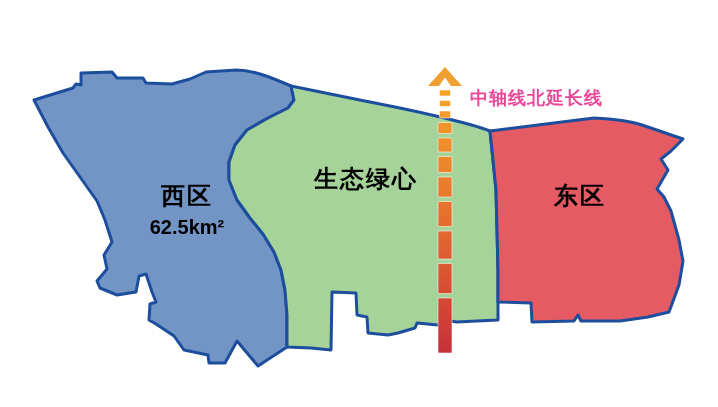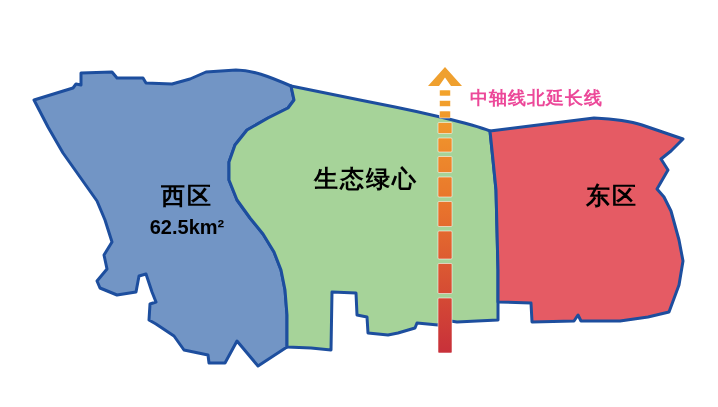--- a/index.html
+++ b/index.html
@@ -17,21 +17,21 @@
   }
   .region-name { font-size:24px; line-height:29px; letter-spacing:2px; }
   .region-area { font-size:20px; line-height:34px; letter-spacing:0; }
   .axis-label {
     position:absolute; left:470px; top:86px;
     font-size:18px; font-weight:bold; color:#ec4899;
     letter-spacing:1px; white-space:nowrap;
   }
   .pos-west  { left:187px; top:181px; }
   .pos-green { left:366px; top:164px; }
-  .pos-east  { left:612px; top:181px; }
+  .pos-east  { left:580px; top:181px; }
 </style>
 </head>
 <body>
 
 <div class="stage">
 
   <svg class="map" width="718" height="407" viewBox="0 0 718 407">
     <defs>
       <linearGradient id="axisGrad" gradientUnits="userSpaceOnUse" x1="445" y1="90" x2="445" y2="353">
         <stop offset="0" stop-color="#f3a42c"></stop>

